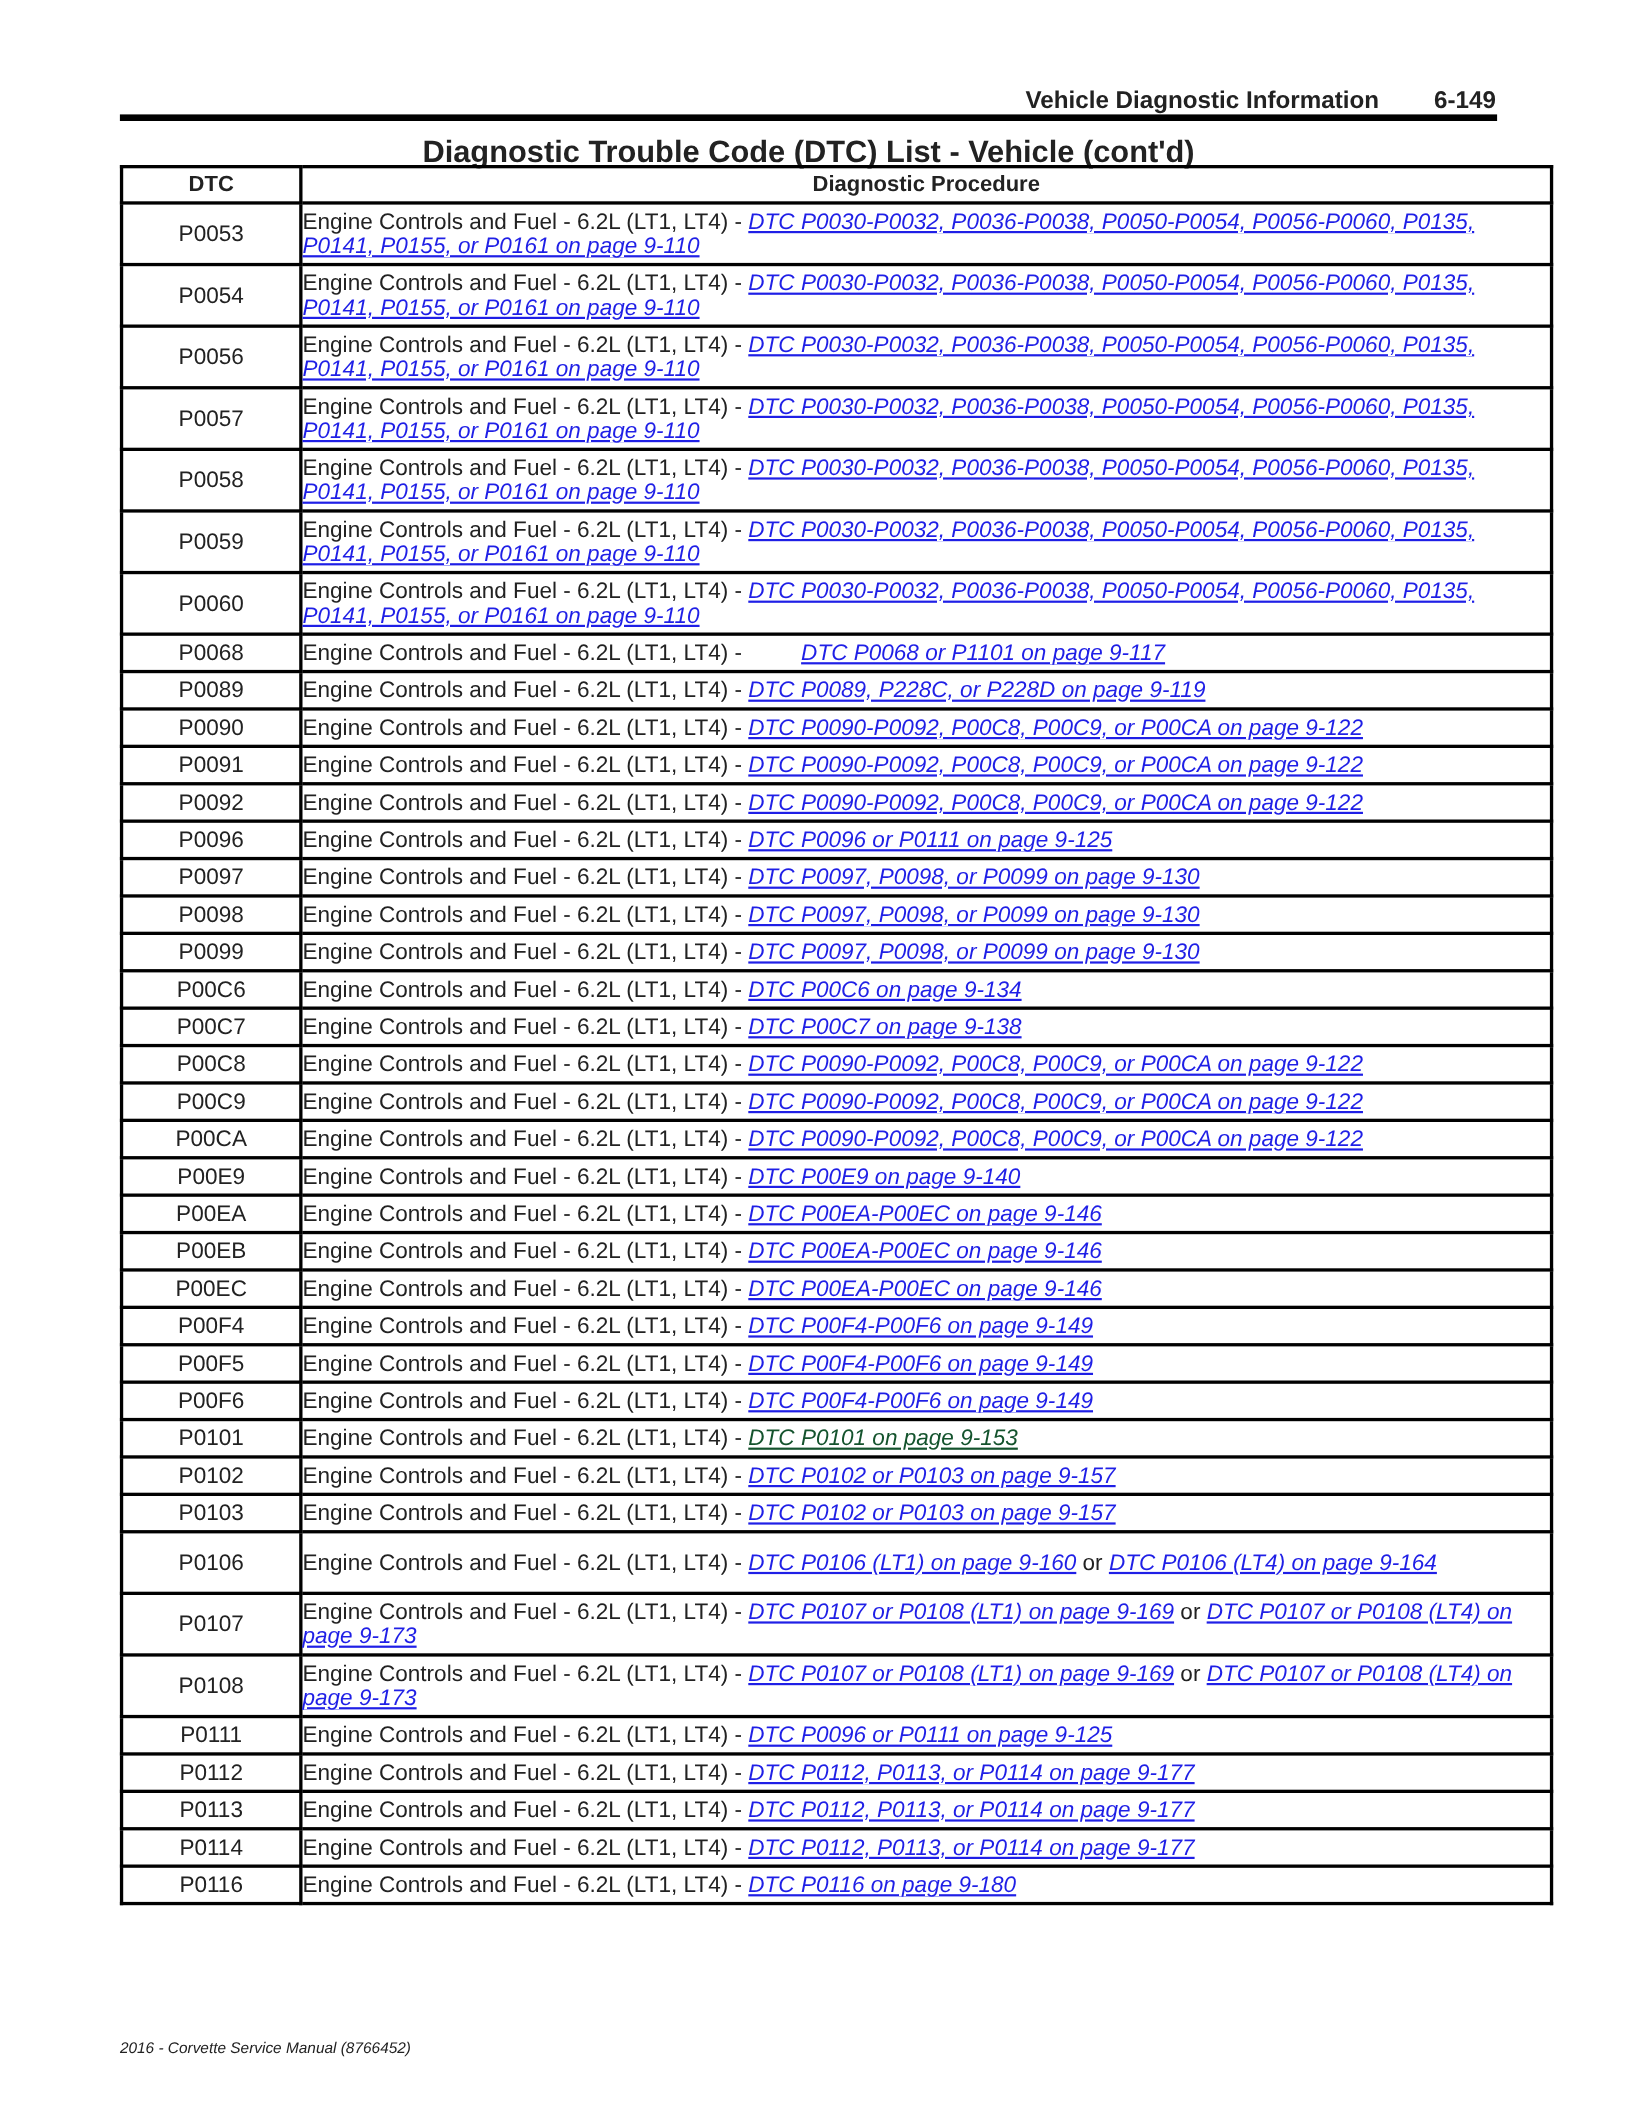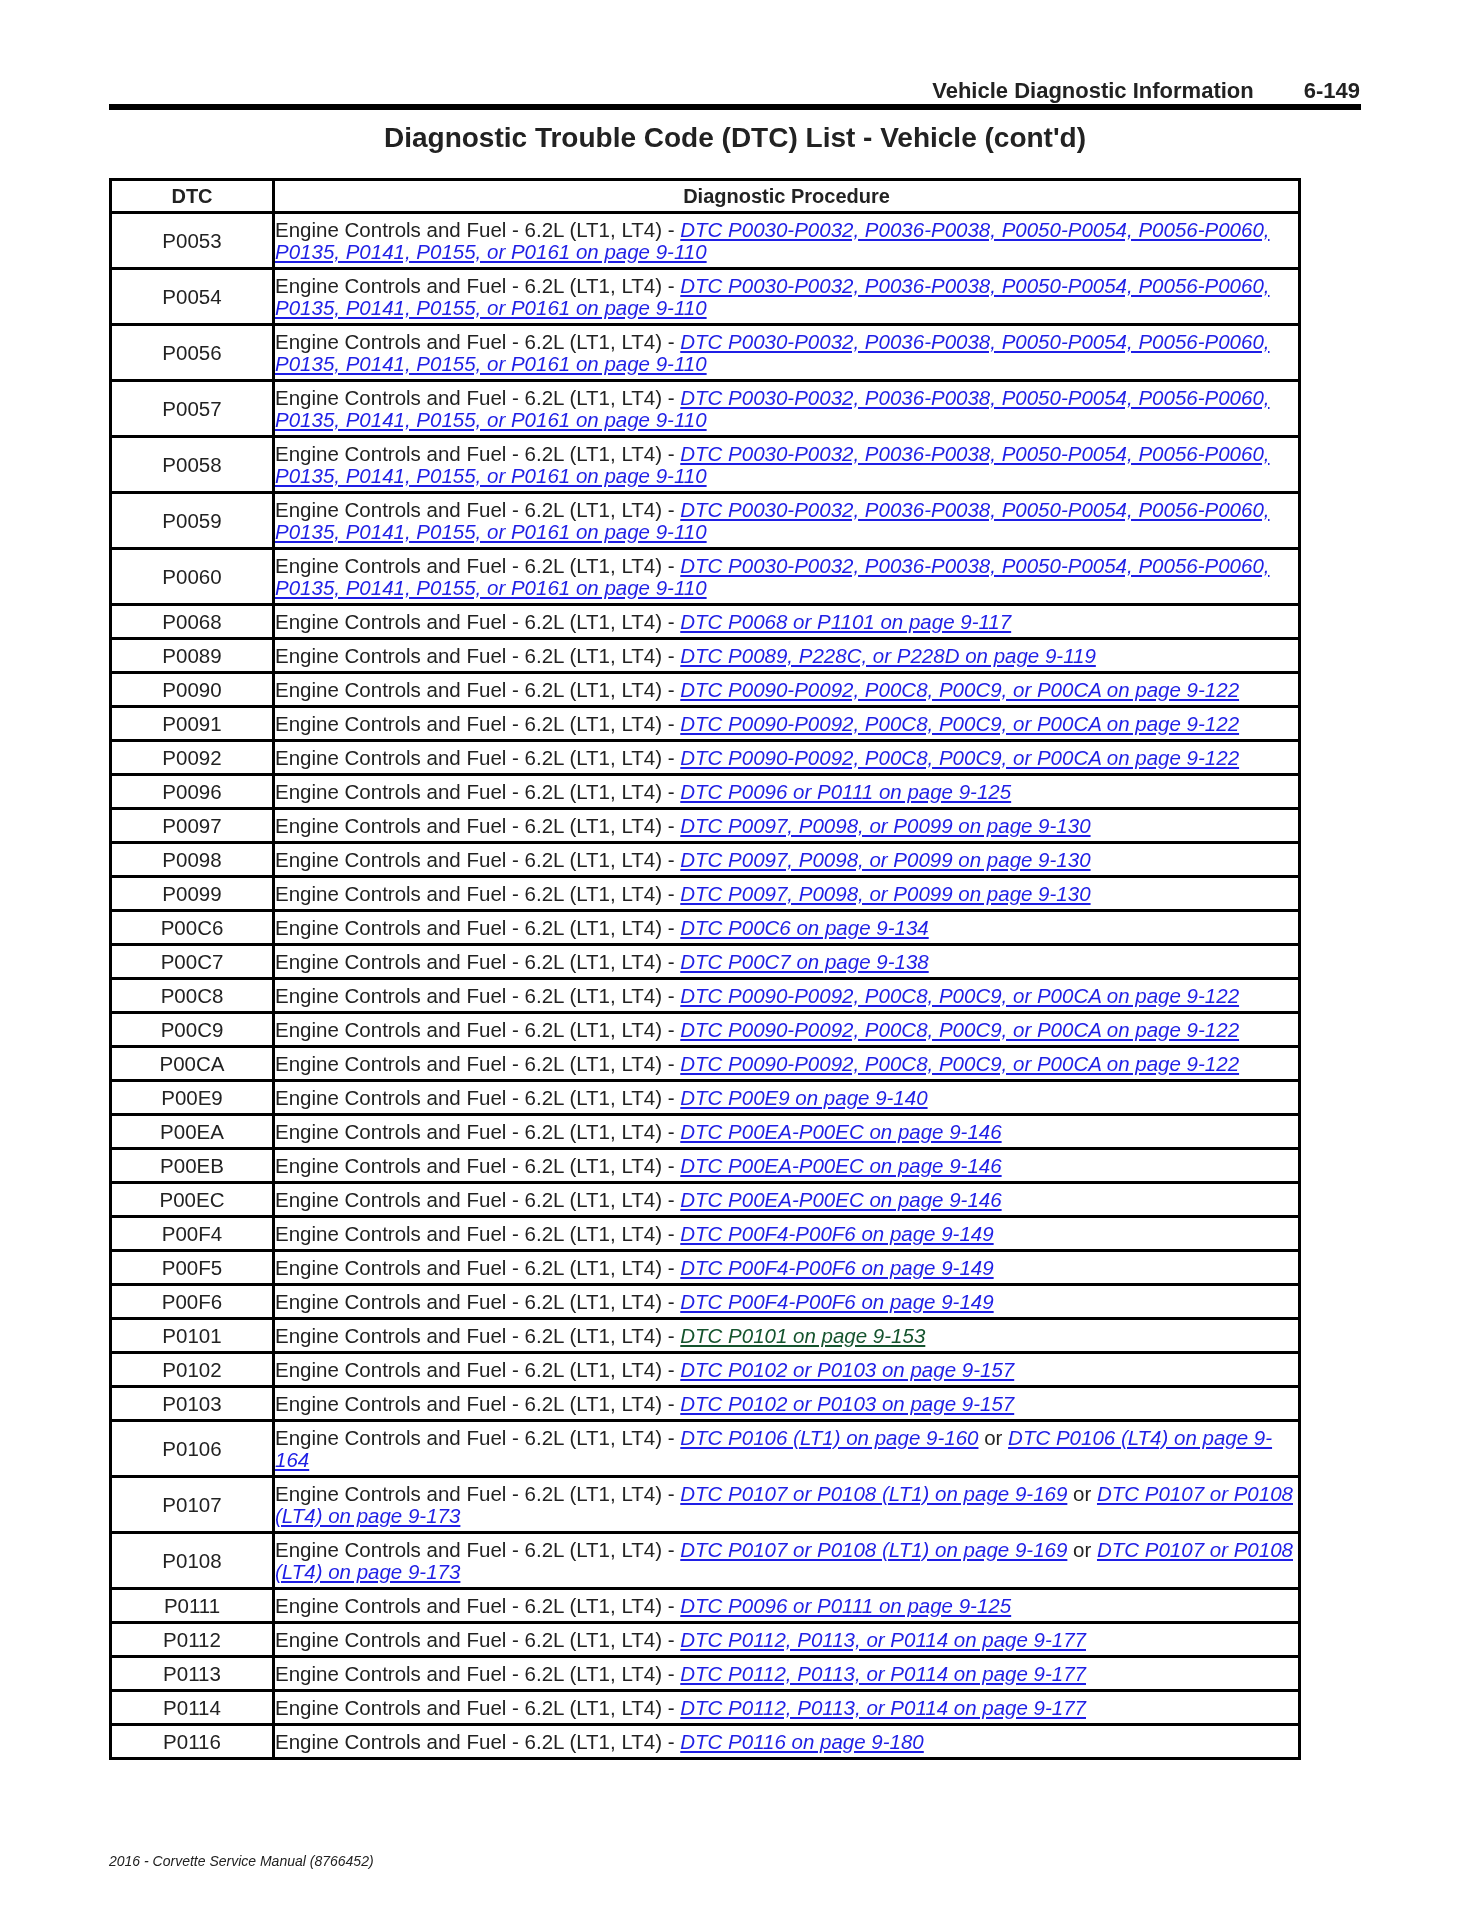--- a/index.html
+++ b/index.html
@@ -1,21 +1,21 @@
 <!DOCTYPE html>
 <html><head>
 <meta charset="utf-8">
 <style>
   html, body { margin: 0; padding: 0; background: #ffffff; }
   body { width: 1478px; height: 1920px; position: relative; font-family: "Liberation Sans", sans-serif; color: #222222; overflow: hidden; }
   .running-head { position: absolute; left: 109px; top: 70px; width: 1251px; height: 34px; display: flex; justify-content: flex-end; align-items: flex-end; font-weight: bold; font-size: 22px; color: #222; }
   .running-head .section { margin-right: 50px; }
   .head-rule { position: absolute; left: 109px; top: 104px; width: 1252px; height: 6px; background: #000; }
   .table-title { position: absolute; left: 109px; top: 122px; width: 1252px; text-align: center; font-weight: bold; font-size: 28px; color: #222; }
-  table.dtc { position: absolute; left: 109px; top: 178px; width: 1192px; border-collapse: collapse; border: 3px solid #000; font-size: 20.5px; }
+  table.dtc { position: absolute; left: 109px; top: 150px; width: 1303px; border-collapse: collapse; border: 3px solid #000; font-size: 20.5px; }
   table.dtc th, table.dtc td { border: 3px solid #000; padding: 0; }
   table.dtc th { height: 30px; font-weight: bold; font-size: 20px; text-align: center; }
   th.col-dtc { width: 160px; }
   td.dtc-code { text-align: center; vertical-align: middle; }
   td.proc { padding: 2px 10px 2px 11px; line-height: 22px; vertical-align: middle; }
   tr.single td { height: 31px; }
   tr.double td { height: 53px; }
   a.ref { color: #1f1fe6; font-style: italic; text-decoration: underline; }
   .footer { position: absolute; left: 109px; top: 1853px; font-style: italic; font-size: 14px; color: #222; }
 </style>
@@ -61,21 +61,21 @@
       <tr class="double">
         <td class="dtc-code">P0059</td>
         <td class="proc"><span>Engine Controls and Fuel - 6.2L (LT1, LT4) - </span><a class="ref" href="#" style="color: rgb(31, 31, 230);">DTC P0030-P0032, P0036-P0038, P0050-P0054, P0056-P0060, P0135, P0141, P0155, or P0161 on page 9-110</a></td>
       </tr>
       <tr class="double">
         <td class="dtc-code">P0060</td>
         <td class="proc"><span>Engine Controls and Fuel - 6.2L (LT1, LT4) - </span><a class="ref" href="#" style="color: rgb(31, 31, 230);">DTC P0030-P0032, P0036-P0038, P0050-P0054, P0056-P0060, P0135, P0141, P0155, or P0161 on page 9-110</a></td>
       </tr>
       <tr class="single">
         <td class="dtc-code">P0068</td>
-        <td class="proc"><span>Engine Controls and Fuel - 6.2L (LT1, LT4) - </span><a class="ref" href="#" style="color: rgb(31, 31, 230);">DTC P0068 or P1101 on page 9-117</a></td>
+        <td class="proc"><span>Engine Controls and Fuel - 6.2L (LT1, LT4) - </span><a class="ref" href="#" style="color: rgb(31, 31, 230); margin-left: 48px;">DTC P0068 or P1101 on page 9-117</a></td>
       </tr>
       <tr class="single">
         <td class="dtc-code">P0089</td>
         <td class="proc"><span>Engine Controls and Fuel - 6.2L (LT1, LT4) - </span><a class="ref" href="#" style="color: rgb(31, 31, 230);">DTC P0089, P228C, or P228D on page 9-119</a></td>
       </tr>
       <tr class="single">
         <td class="dtc-code">P0090</td>
         <td class="proc"><span>Engine Controls and Fuel - 6.2L (LT1, LT4) - </span><a class="ref" href="#" style="color: rgb(31, 31, 230);">DTC P0090-P0092, P00C8, P00C9, or P00CA on page 9-122</a></td>
       </tr>
       <tr class="single">

